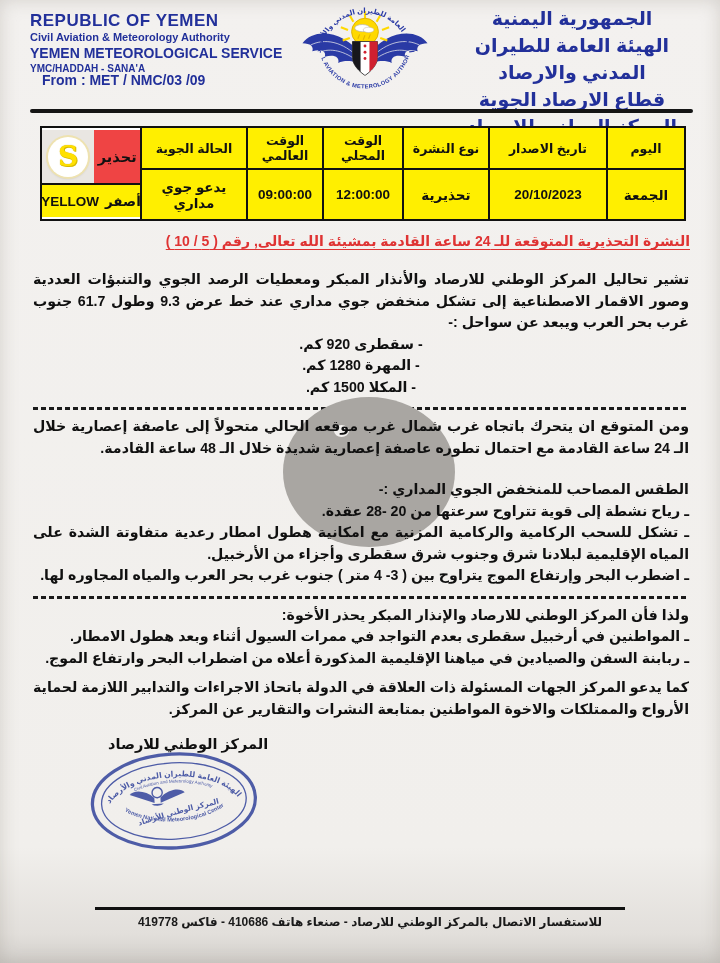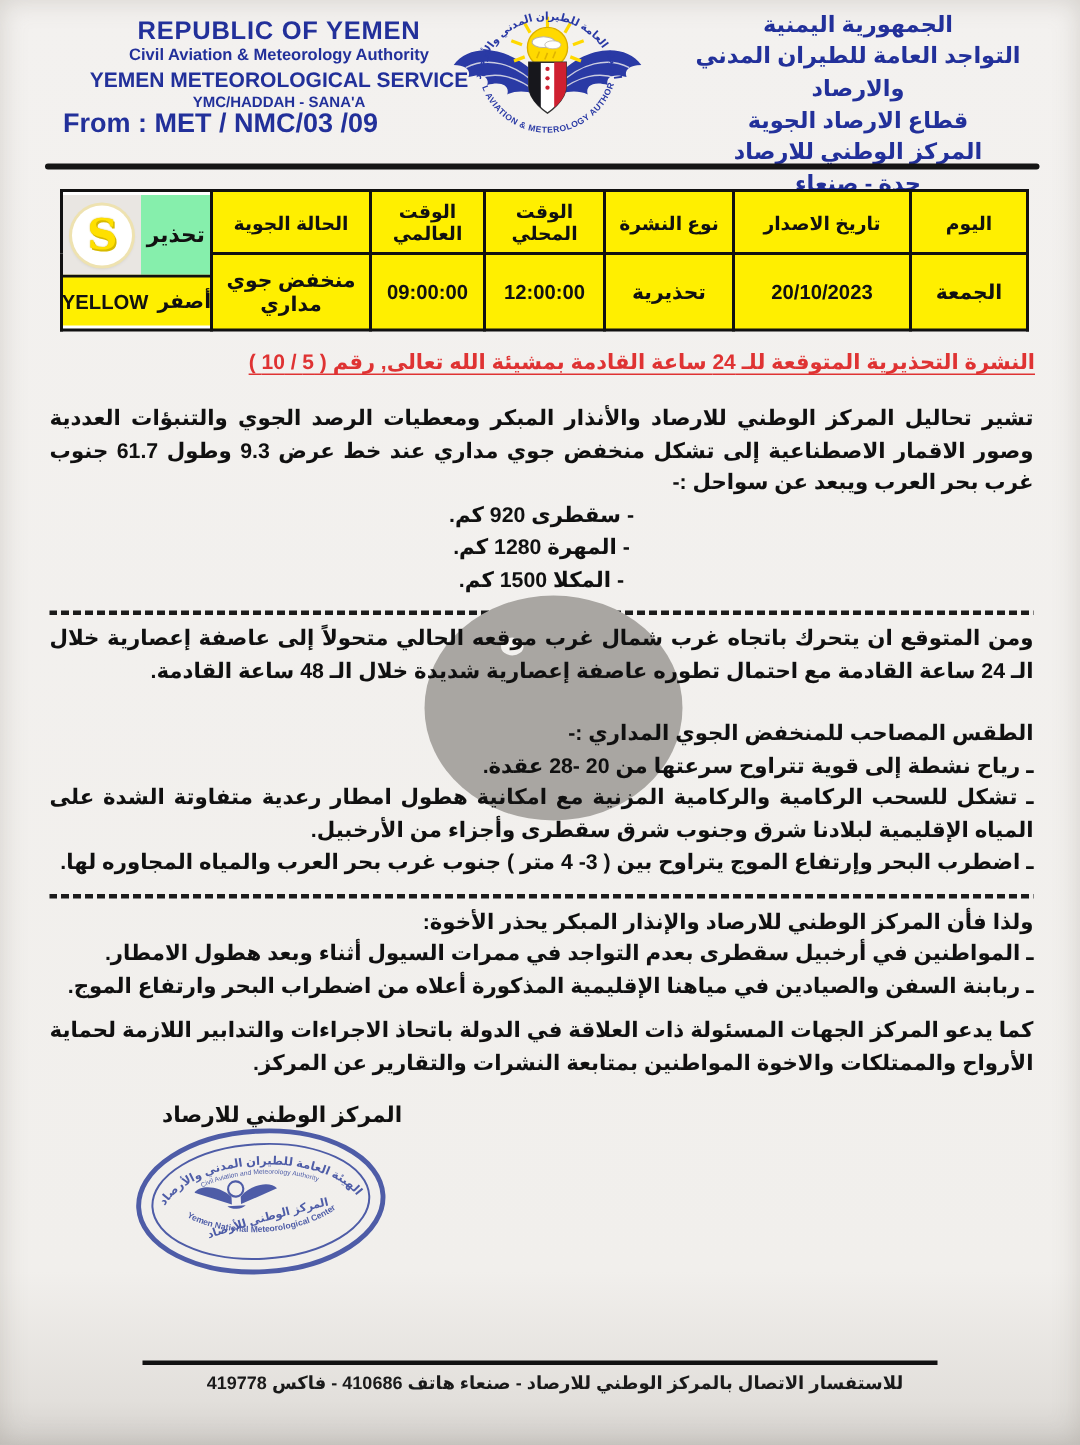--- a/index.html
+++ b/index.html
@@ -10,34 +10,34 @@
     -webkit-font-smoothing:antialiased;
   }
   .page{
     position:relative;width:720px;height:963px;overflow:hidden;
     background:linear-gradient(180deg,#f3f1ef 0%,#f1efec 88%,#e2dfdb 97%,#d3d0cc 100%);
     box-shadow:inset 0 0 18px rgba(120,110,100,.25);
   }
   
   .hdr-en{
     position:absolute;top:10px;left:30px;width:312px;
-    text-align:center;color:#22309a;font-weight:bold;line-height:1.25;
+    color:#22309a;font-weight:bold;line-height:1.25;
   }
   .hdr-en .l1{font-size:17px;letter-spacing:.5px;}
   .hdr-en .l2{font-size:11px;}
   .hdr-en .l3{font-size:14px;}
   .hdr-en .l4{font-size:10px;}
   .hdr-from{
     position:absolute;top:72px;left:42px;
-    color:#22309a;font-weight:bold;font-size:18px;
+    color:#22309a;font-weight:bold;font-size:14px;
   }
   .hdr-ar{
     position:absolute;top:6px;left:443px;width:258px;
     direction:rtl;text-align:center;color:#22309a;font-weight:bold;
-    font-size:15px;line-height:1.42;
+    font-size:19px;line-height:1.42;
   }
   .emblem{position:absolute;top:0px;left:298px;width:134px;height:108px;}
   .hdr-rule{
     position:absolute;top:109px;left:30px;width:663px;height:4px;
     background:#151515;border-radius:2px;
   }
   
   .info-table{
     position:absolute;top:126px;left:40px;width:646px;
     border-collapse:collapse;direction:rtl;table-layout:fixed;
@@ -45,21 +45,21 @@
   .info-table th,.info-table td{
     border:2.5px solid #111;text-align:center;vertical-align:middle;
     font-weight:bold;color:#111;padding:2px;
   }
   .info-table th{background:#ffef00;font-size:12.5px;height:36px;}
   .info-table td{background:#ffef00;font-size:13.5px;height:45px;}
   .info-table td.warn-cell{background:#fff;padding:0;}
   .warn-top{display:flex;direction:rtl;height:53px;}
   .warn-top .warn-label{
     flex:1;display:flex;align-items:center;justify-content:center;
-    background:#86efac;font-size:14.5px;
+    background:#ef4444;font-size:14.5px;
   }
   .warn-top .s-zone{
     flex:1.15;display:flex;align-items:center;justify-content:center;
     background:#e9e6e2;
   }
   .s-circle{
     width:40px;height:40px;border-radius:50%;
     background:#fff;box-shadow:0 0 0 2px #eee2b0, 0 1px 3px rgba(0,0,0,.25);
     display:flex;align-items:center;justify-content:center;
   }
@@ -123,21 +123,21 @@
   <div class="hdr-en">
     <div class="l1">REPUBLIC OF YEMEN</div>
     <div class="l2">Civil Aviation &amp; Meteorology Authority</div>
     <div class="l3">YEMEN METEOROLOGICAL SERVICE</div>
     <div class="l4">YMC/HADDAH - SANA'A</div>
   </div>
   <div class="hdr-from">From : MET / NMC/03 /09</div>
 
   <div class="hdr-ar">
     <div>الجمهورية اليمنية</div>
-    <div>التواجد العامة للطيران المدني والارصاد</div>
+    <div>الهيئة العامة للطيران المدني والارصاد</div>
     <div>قطاع الارصاد الجوية</div>
     <div>المركز الوطني للارصاد</div>
     <div>حدة - صنعاء</div>
   </div>
 
   <div class="emblem">
     <svg viewBox="0 0 150 112" width="134" height="108">
       <defs>
         <path id="arcTop" d="M 30,82 A 50,50 0 1 1 120,82"></path>
         <path id="arcBot" d="M 26,60 A 52,52 0 0 0 124,60"></path>
@@ -217,21 +217,21 @@
           <span>YELLOW</span>
         </div>
       </td>
     </tr>
     <tr>
       <td>الجمعة</td>
       <td>20/10/2023</td>
       <td>تحذيرية</td>
       <td>12:00:00</td>
       <td>09:00:00</td>
-      <td>منخفض جوي مداري</td>
+      <td>يدعو جوي مداري</td>
     </tr>
   </tbody>
     </table>
 
   <div class="bulletin-title">النشرة التحذيرية المتوقعة للـ 24 ساعة القادمة بمشيئة الله تعالى, رقم ( 5 / 10 )</div>
 
   <div class="stain"></div>
   <div class="stain-dot"></div>
 
   <div class="body-text">

